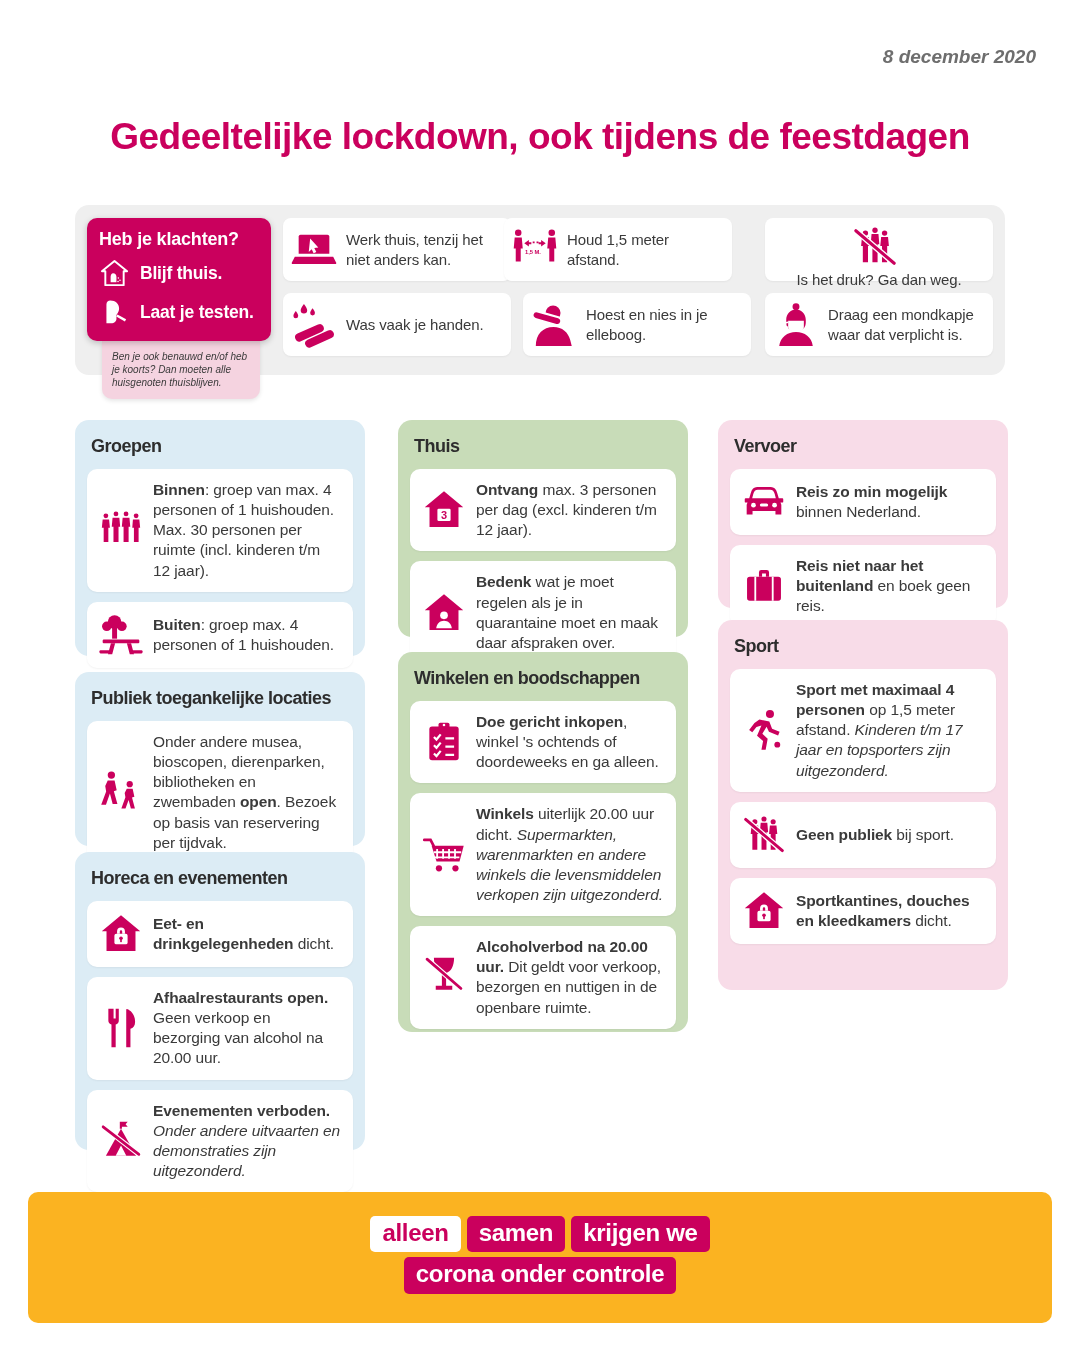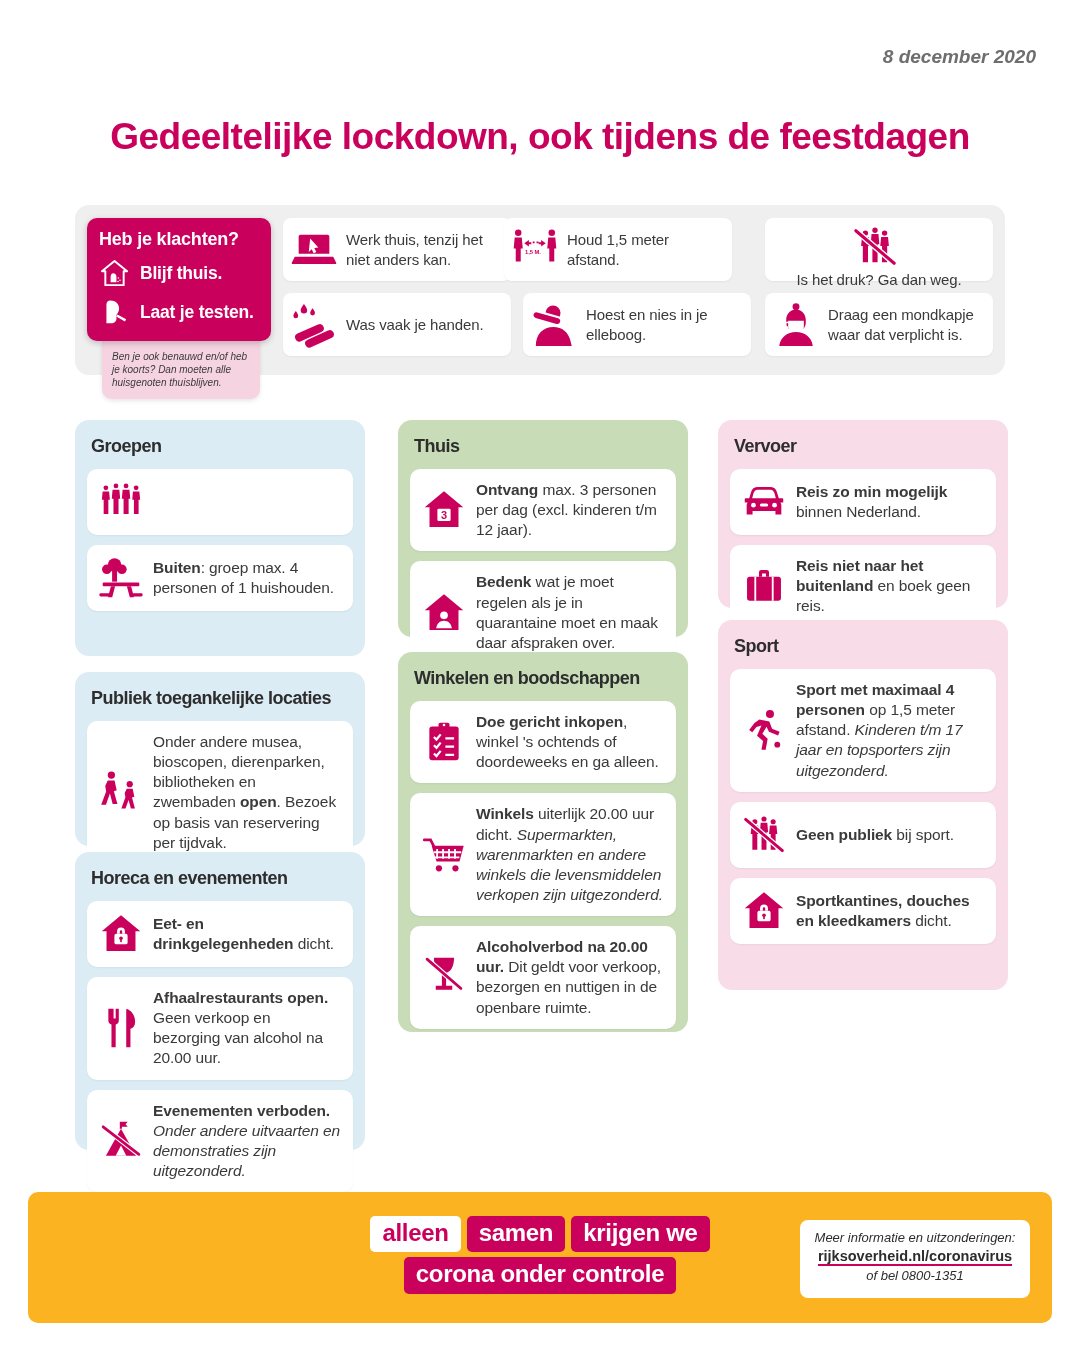--- a/index.html
+++ b/index.html
@@ -187,20 +187,21 @@
       <span class="icon">
           <svg viewBox="0 0 48 48" fill="currentColor">
             <circle cx="7.5" cy="8.5" r="2.6"></circle>
             <circle cx="18.5" cy="6.5" r="2.6"></circle>
             <circle cx="29.5" cy="6.5" r="2.6"></circle>
             <circle cx="40.5" cy="8.5" r="2.6"></circle>
             <path d="M4 12.5h7l.9 9h-1.7V37H5.1V21.5H3.1zm33 0h7l.9 9h-1.7V37h-5.1V21.5h-1.8z"></path>
             <path d="M14.8 10.5h7.4l.9 10h-1.8V37h-5.5V20.5h-1.9zm11 0h7.4l.9 10h-1.8V37h-5.5V20.5h-1.9z"></path>
           </svg>
         </span>
+      <p><span class="b">Binnen</span><span>: groep van max. 4 personen of 1 huishouden. Max. 30 personen per ruimte (incl. kinderen t/m 12 jaar).</span></p>
     </div>
     <div class="card">
       <span class="icon">
           <svg viewBox="0 0 48 48" fill="currentColor">
             <circle cx="17" cy="10" r="7.5"></circle>
             <circle cx="8.5" cy="14.5" r="5.2"></circle>
             <circle cx="25" cy="14.5" r="5.2"></circle>
             <rect x="14.3" y="16" width="5.4" height="12"></rect>
             <rect x="4" y="29" width="40" height="4" rx="1.2"></rect>
             <path d="M13 33h4.6l-3.2 12H9.8zm17.4 0H35l3.2 12h-4.6z"></path>
@@ -410,20 +411,15 @@
     <div class="slogan">
       <div class="slogan-row">
         <span class="chip inverse">alleen</span>
         <span class="chip">samen</span>
         <span class="chip">krijgen we</span>
       </div>
       <div class="slogan-row">
         <span class="chip">corona onder controle</span>
       </div>
     </div>
-    <div class="info-box">
-      <div class="info-line">Meer informatie en uitzonderingen:</div>
-      <a class="info-link">rijksoverheid.nl/coronavirus</a>
-      <div class="info-line">of bel 0800-1351</div>
-    </div>
   </footer>
 
 </div>
 
 </body></html>

